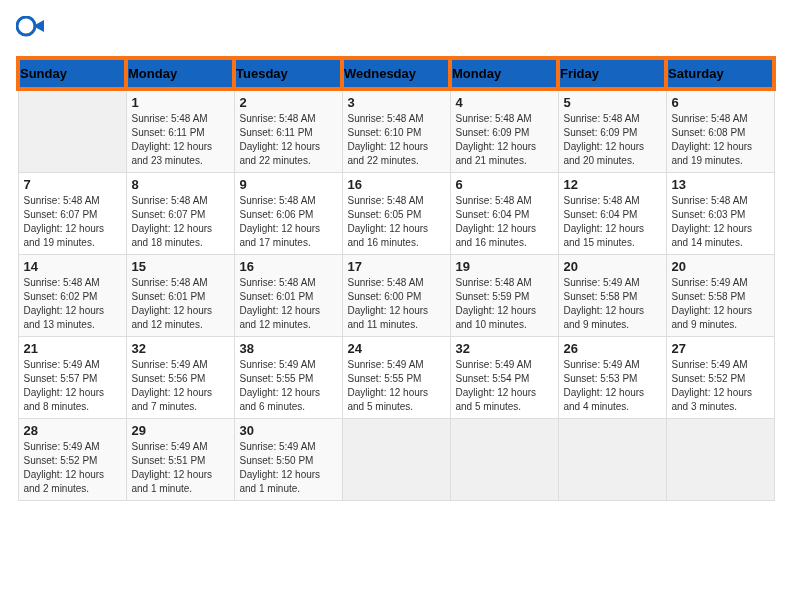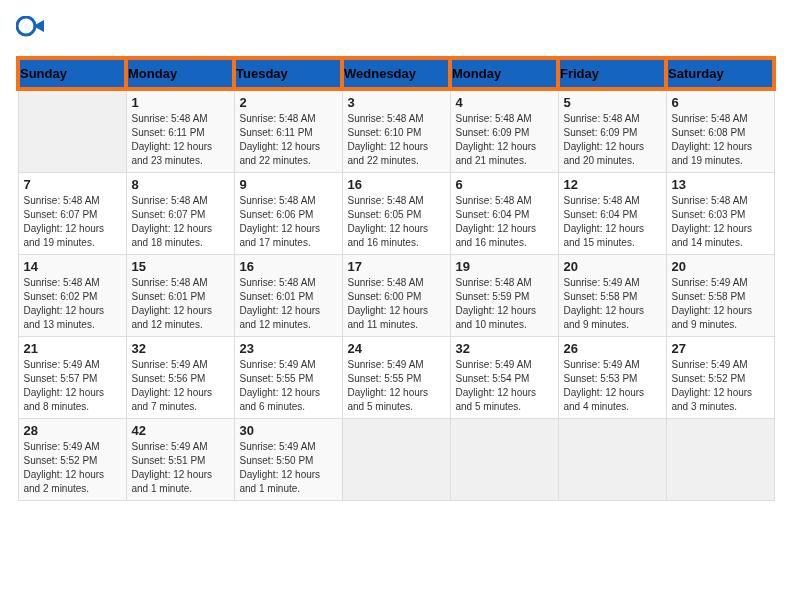--- a/index.html
+++ b/index.html
@@ -208,21 +208,21 @@
       <tr>
         <td>
           <div class="day-num">21</div>
           <div class="day-info">Sunrise: 5:49 AM<br>Sunset: 5:57 PM<br>Daylight: 12 hours<br>and 8 minutes.</div>
         </td>
         <td>
           <div class="day-num">32</div>
           <div class="day-info">Sunrise: 5:49 AM<br>Sunset: 5:56 PM<br>Daylight: 12 hours<br>and 7 minutes.</div>
         </td>
         <td>
-          <div class="day-num">23</div>
+          <div class="day-num">38</div>
           <div class="day-info">Sunrise: 5:49 AM<br>Sunset: 5:55 PM<br>Daylight: 12 hours<br>and 6 minutes.</div>
         </td>
         <td>
           <div class="day-num">24</div>
           <div class="day-info">Sunrise: 5:49 AM<br>Sunset: 5:55 PM<br>Daylight: 12 hours<br>and 5 minutes.</div>
         </td>
         <td>
           <div class="day-num">32</div>
           <div class="day-info">Sunrise: 5:49 AM<br>Sunset: 5:54 PM<br>Daylight: 12 hours<br>and 5 minutes.</div>
         </td>
@@ -234,21 +234,21 @@
           <div class="day-num">27</div>
           <div class="day-info">Sunrise: 5:49 AM<br>Sunset: 5:52 PM<br>Daylight: 12 hours<br>and 3 minutes.</div>
         </td>
       </tr>
       <tr>
         <td>
           <div class="day-num">28</div>
           <div class="day-info">Sunrise: 5:49 AM<br>Sunset: 5:52 PM<br>Daylight: 12 hours<br>and 2 minutes.</div>
         </td>
         <td>
-          <div class="day-num">42</div>
+          <div class="day-num">29</div>
           <div class="day-info">Sunrise: 5:49 AM<br>Sunset: 5:51 PM<br>Daylight: 12 hours<br>and 1 minute.</div>
         </td>
         <td>
           <div class="day-num">30</div>
           <div class="day-info">Sunrise: 5:49 AM<br>Sunset: 5:50 PM<br>Daylight: 12 hours<br>and 1 minute.</div>
         </td>
         <td class="empty"></td>
         <td class="empty"></td>
         <td class="empty"></td>
         <td class="empty"></td>

